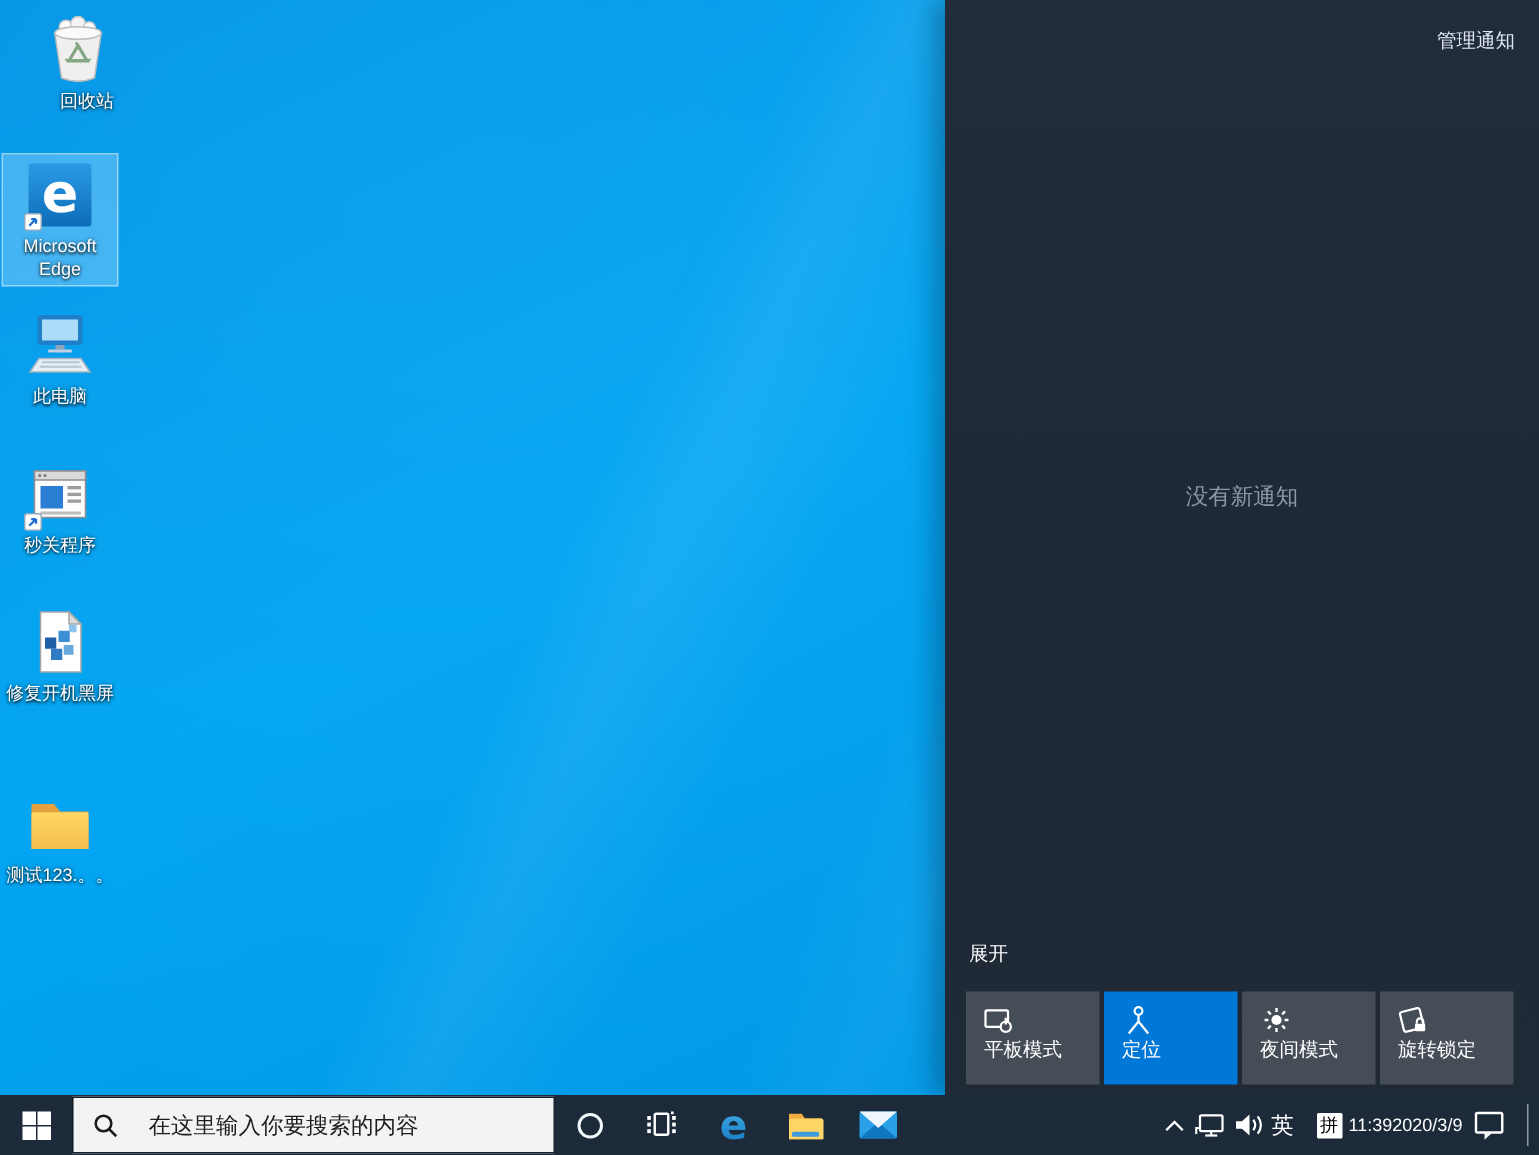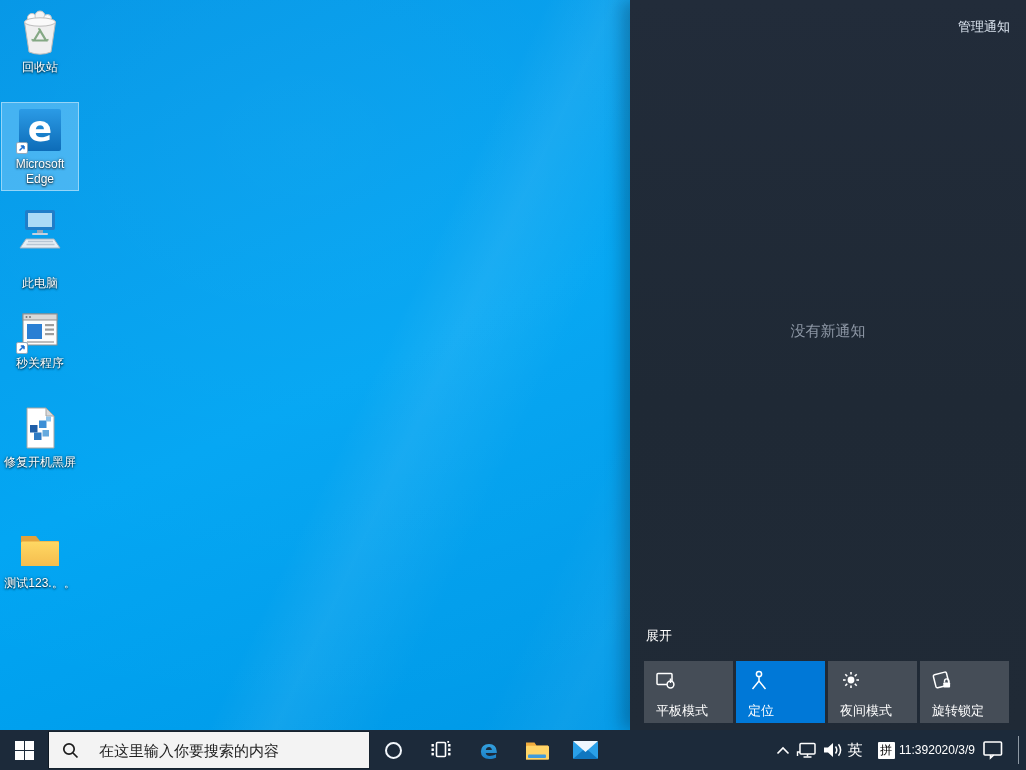--- a/index.html
+++ b/index.html
@@ -43,21 +43,21 @@
   }
   .ac-manage { position:absolute; top:18px; right:16px; font-size:13px; color:#dde6f1; cursor:pointer;margin-left:26px; }
   .ac-empty { position:absolute; top:322px; left:0; width:100%; text-align:center;
     font-size:15px; color:#8d97a5; }
   .ac-expand { position:absolute; left:16px; top:627px; font-size:13px; color:#ffffff; cursor:pointer; }
   .ac-tiles { position:absolute; left:14px; top:661px; display:flex; gap:3px; }
   .tile {
     width:89px; height:62px; background:#454d57; position:relative; cursor:pointer; color:#fff;
   }
   .tile .t-ic { position:absolute; left:11px; top:8px; }
-  .tile .t-lbl { position:absolute; left:12px; bottom:3px; font-size:13px; color:#fff; white-space:nowrap; }
+  .tile .t-lbl { position:absolute; left:12px; bottom:14px; font-size:13px; color:#fff; white-space:nowrap; }
 
   
   .taskbar {
     position:absolute; left:0; top:730px; width:1026px; height:40px;
     background:#1c2a3a;
   }
   .tb-btn { position:absolute; top:0; height:40px; display:flex; align-items:center; justify-content:center; cursor:pointer; }
 
   .start { left:0; width:48px; }
   .winlogo { width:19px; height:19px; display:grid; grid-template-columns:9px 9px; grid-template-rows:9px 9px; gap:1px; }
@@ -93,21 +93,21 @@
   .bubble { left:979px; width:28px; }
   .showdesk { position:absolute; left:1018px; top:6px; width:1px; height:28px; background:#8e99a4; }
 
   svg { display:block; }
 </style>
 </head>
 <body>
 
 <div class="desktop">
 
-  <div class="dicon" style="top:6px;">
+  <div class="dicon" style="top:6px;align-items:flex-end;">
     <div class="ic">
       <svg width="48" height="48" viewBox="0 0 48 48">
         <circle cx="16" cy="9" r="4.5" fill="#fdfdfd" stroke="#c6c6c6"></circle>
         <circle cx="24" cy="7" r="5" fill="#f4f4f4" stroke="#c6c6c6"></circle>
         <circle cx="31.5" cy="9.5" r="4" fill="#fbfbfb" stroke="#c6c6c6"></circle>
         <path d="M8.5 13 L13 43 Q24 47.5 35 43 L39.5 13 Z" fill="#efefef" stroke="#b9b9b9"></path>
         <ellipse cx="24" cy="13" rx="15.5" ry="4.2" fill="#fafafa" stroke="#bdbdbd"></ellipse>
         <path d="M24 21.5 l-6 10 h12 z" fill="none" stroke="#84a884" stroke-width="2.2"></path>
         <path d="M18 31.5 l-2.5 -1 M30 31.5 l2.5 -1 M24 21.5 l-1.5 -2.2" stroke="#84a884" stroke-width="1.6"></path>
       </svg>
@@ -129,21 +129,21 @@
       </svg>
       <div class="badge">
         <svg width="10" height="10" viewBox="0 0 10 10">
           <path d="M2.5 7.5 L7 3 M7 3 H3.8 M7 3 V6.2" stroke="#1d6fd1" stroke-width="1.5" fill="none"></path>
         </svg>
       </div>
     </div>
     <div class="lbl">Microsoft Edge</div>
   </div>
 
-  <div class="dicon" style="top:203px;gap:19px;">
+  <div class="dicon" style="top:203px;">
     <div class="ic">
       <svg width="48" height="48" viewBox="0 0 48 48">
         <rect x="9" y="4" width="30" height="20" rx="2" fill="#1f7ec9"></rect>
         <rect x="12" y="7" width="24" height="14" fill="#aadbf7"></rect>
         <rect x="21" y="24" width="6" height="3" fill="#8fa6ba"></rect>
         <rect x="16" y="27" width="16" height="2" rx="1" fill="#c2d2e0"></rect>
         <polygon points="10,33 38,33 44,42 4,42" fill="#e6eef5" stroke="#9fb2c2"></polygon>
         <path d="M12 35.5 h25 M10.5 38.5 h28" stroke="#b6c6d4" stroke-width="1.4"></path>
       </svg>
     </div>

